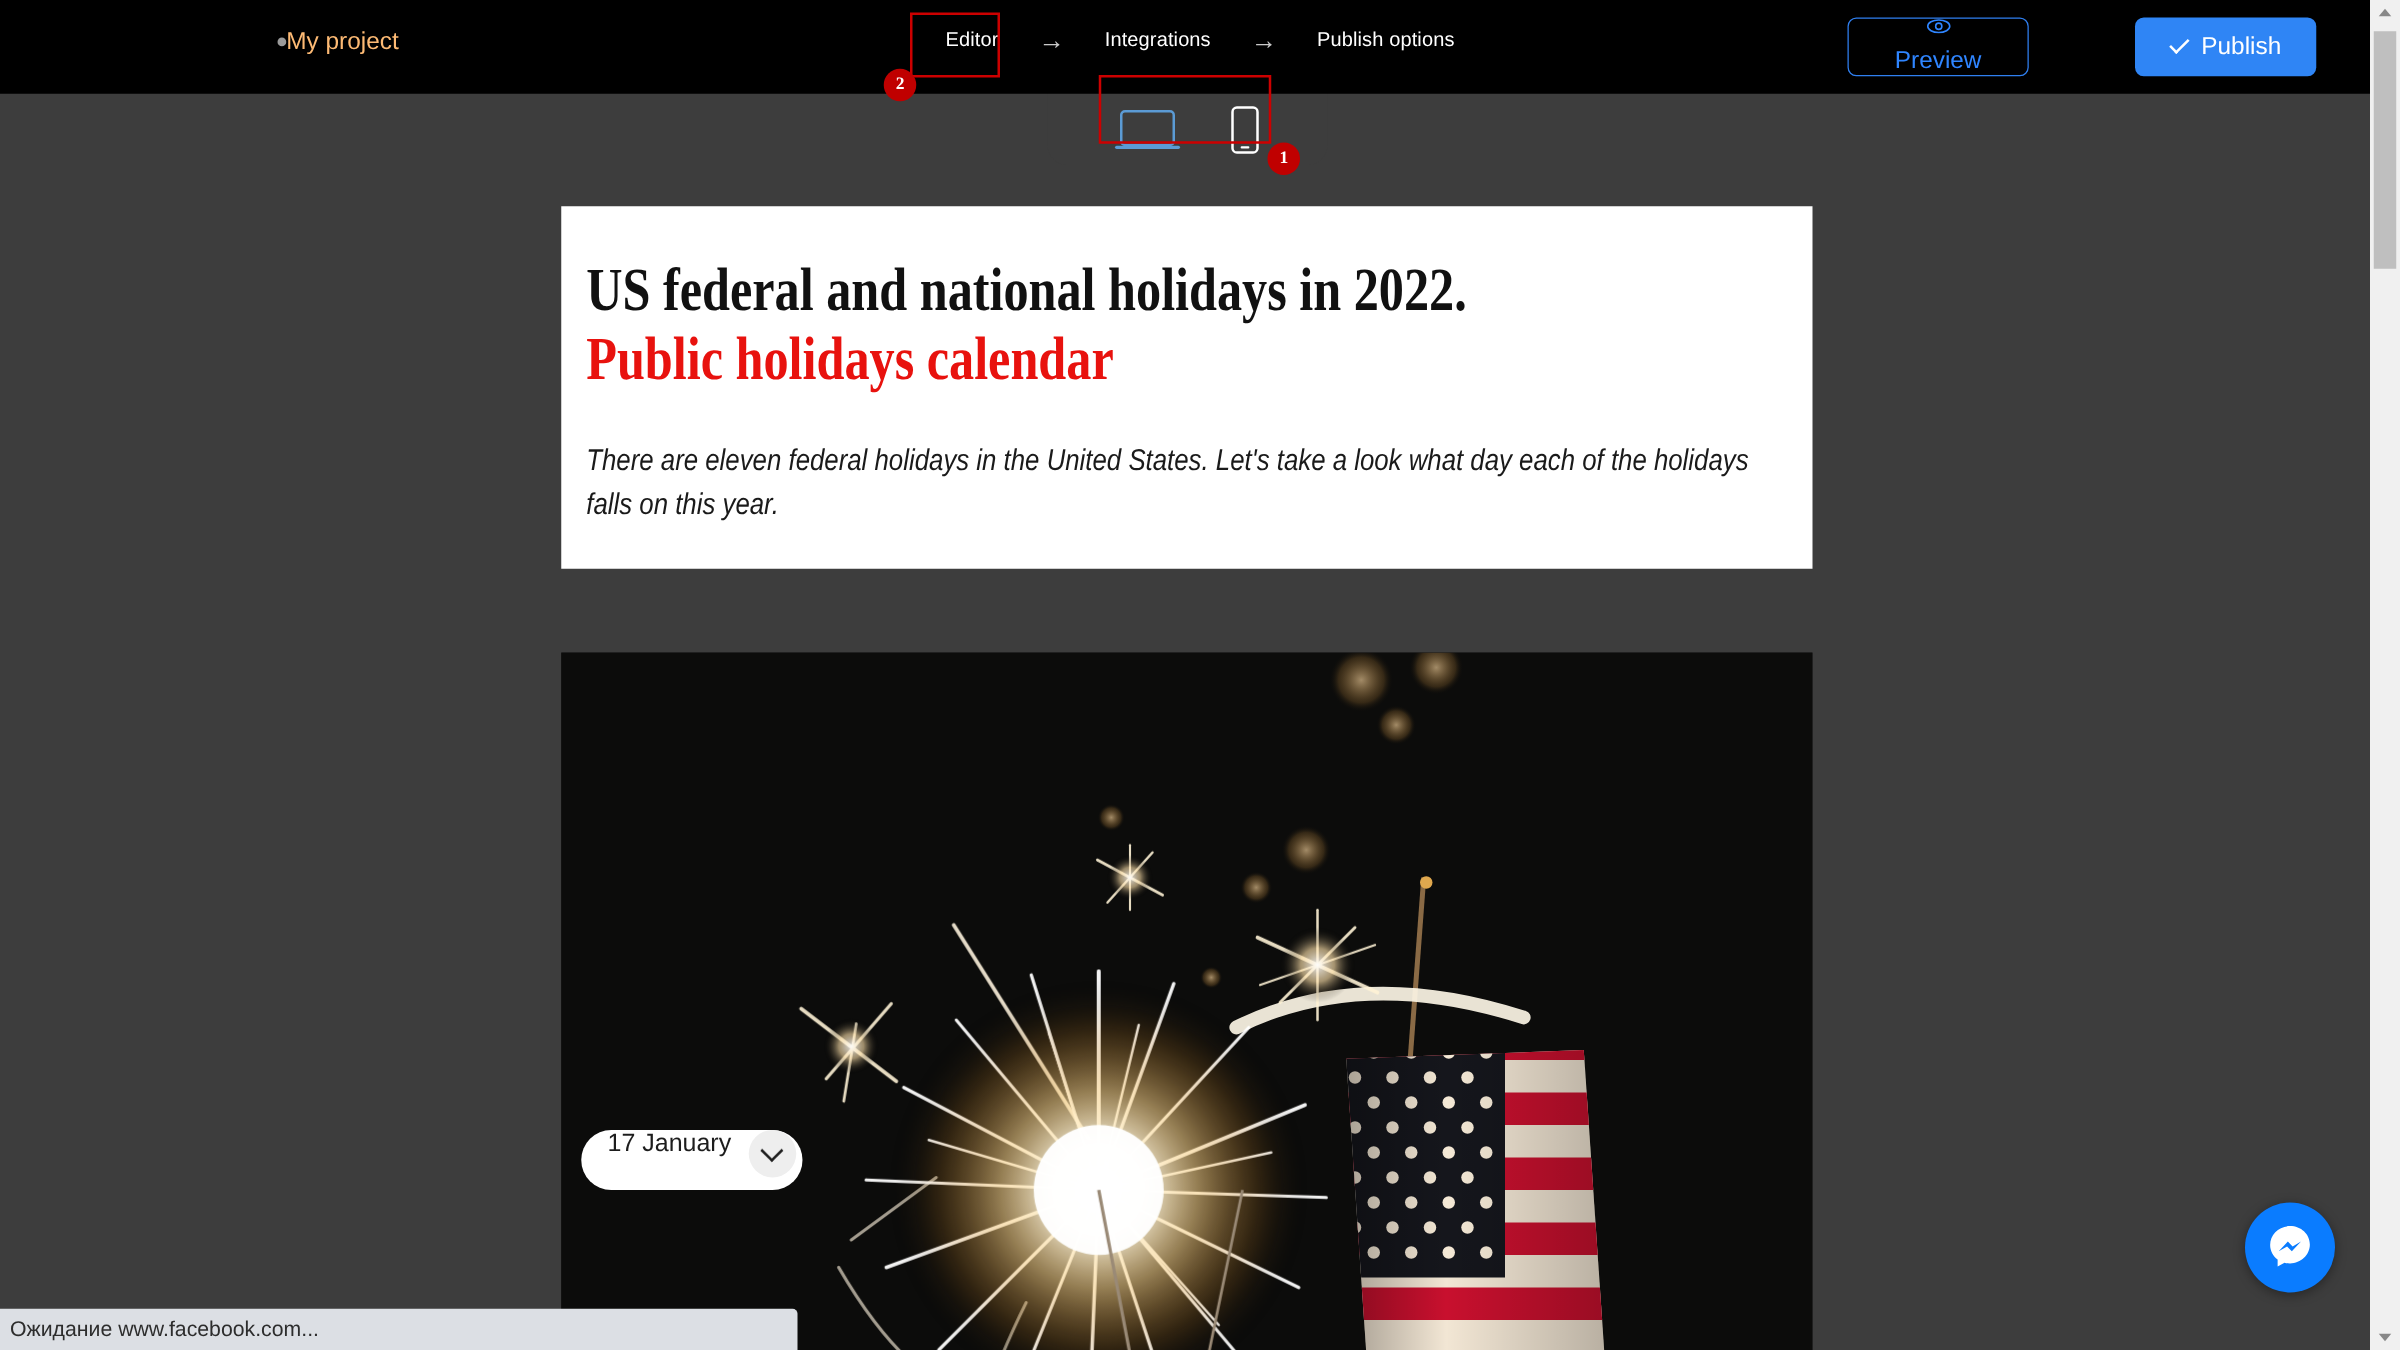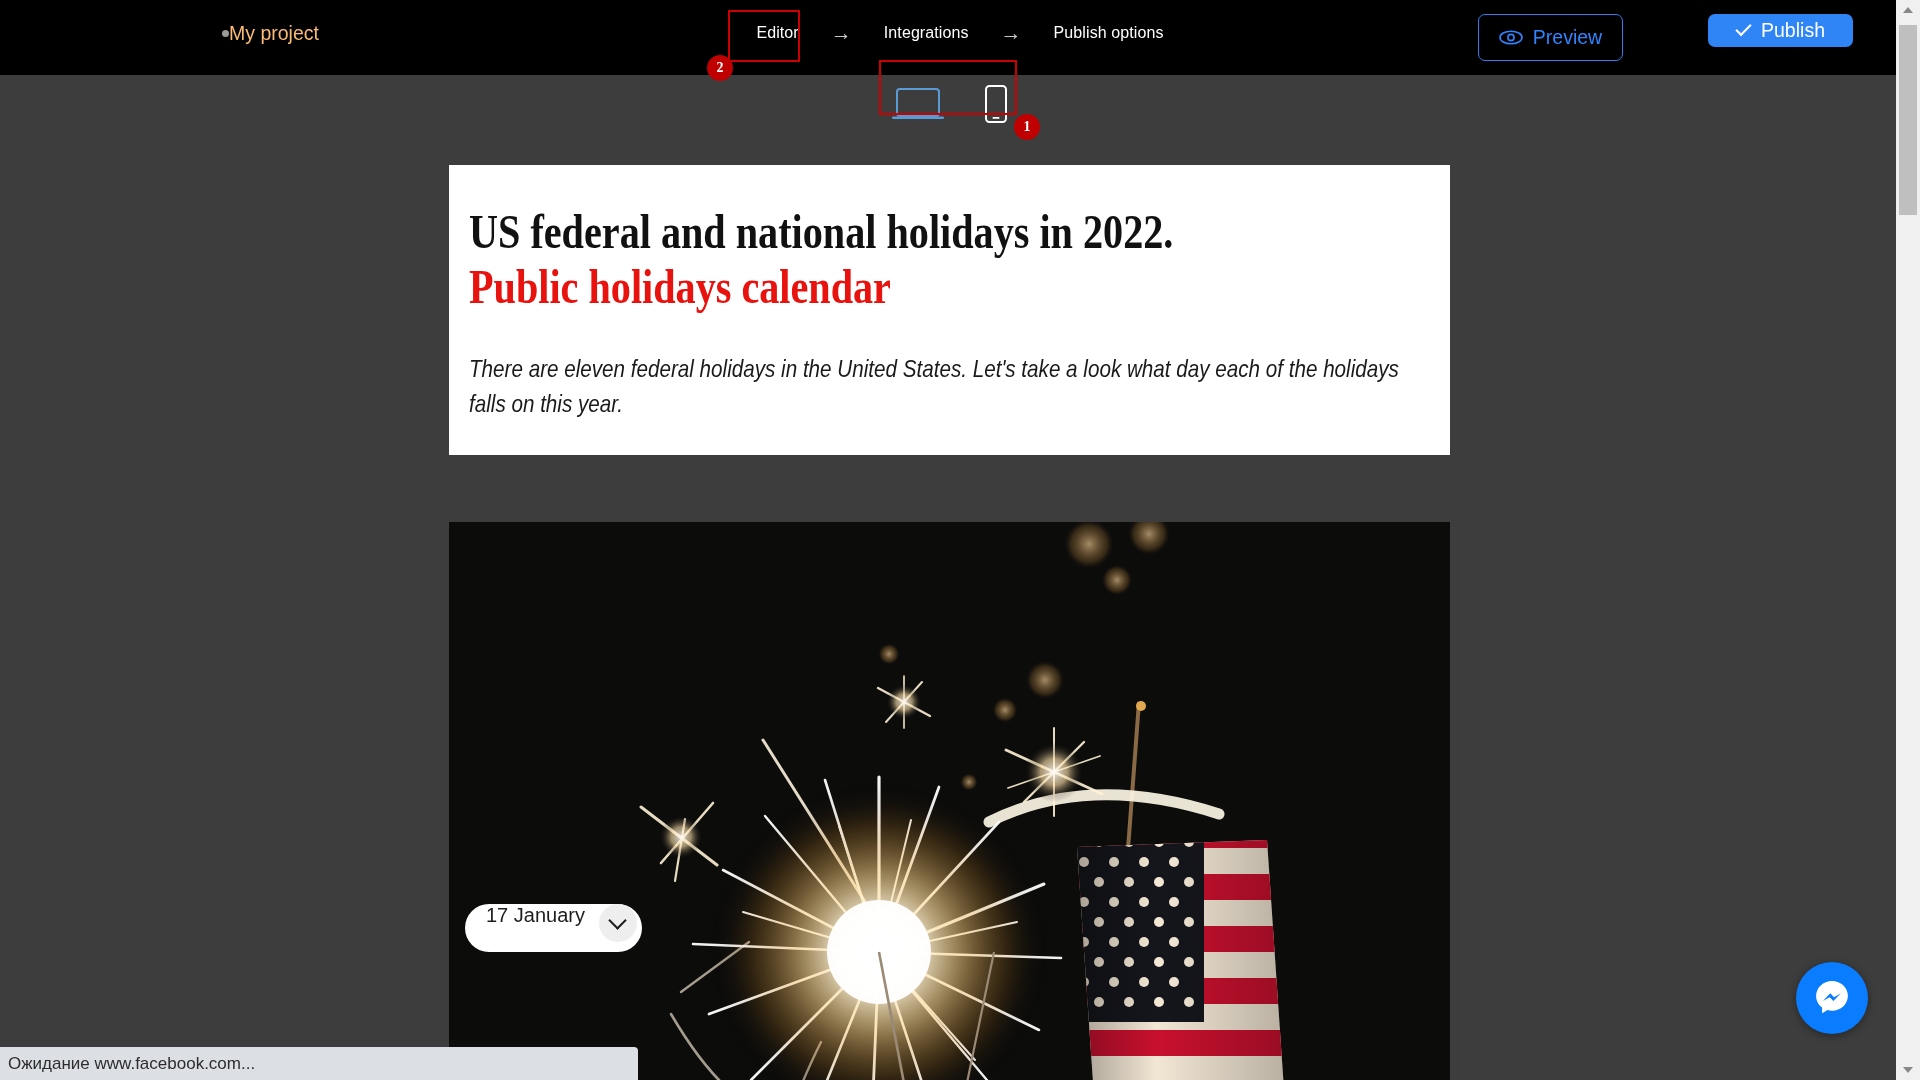--- a/index.html
+++ b/index.html
@@ -101,25 +101,26 @@
     right: 297px; top: 14px;
     width: 145px; height: 47px;
     border: 1px solid #2f7ff0;
     border-radius: 7px;
     background: #000;
     color: #2f85ff;
     font-size: 19.5px;
     display: flex; align-items: center; justify-content: center;
     gap: 10px;
     cursor: pointer;
+    flex-direction: column;
   }
   .publish-btn {
     position: absolute;
     right: 67px; top: 14px;
-    width: 145px; height: 33px;
+    width: 145px; height: 47px;
     border: none;
     border-radius: 7px;
     background: #2f85f5;
     color: #ffffff;
     font-size: 19.5px;
     display: flex; align-items: center; justify-content: center;
     gap: 10px;
     cursor: pointer;
   }
   .check-glyph {

